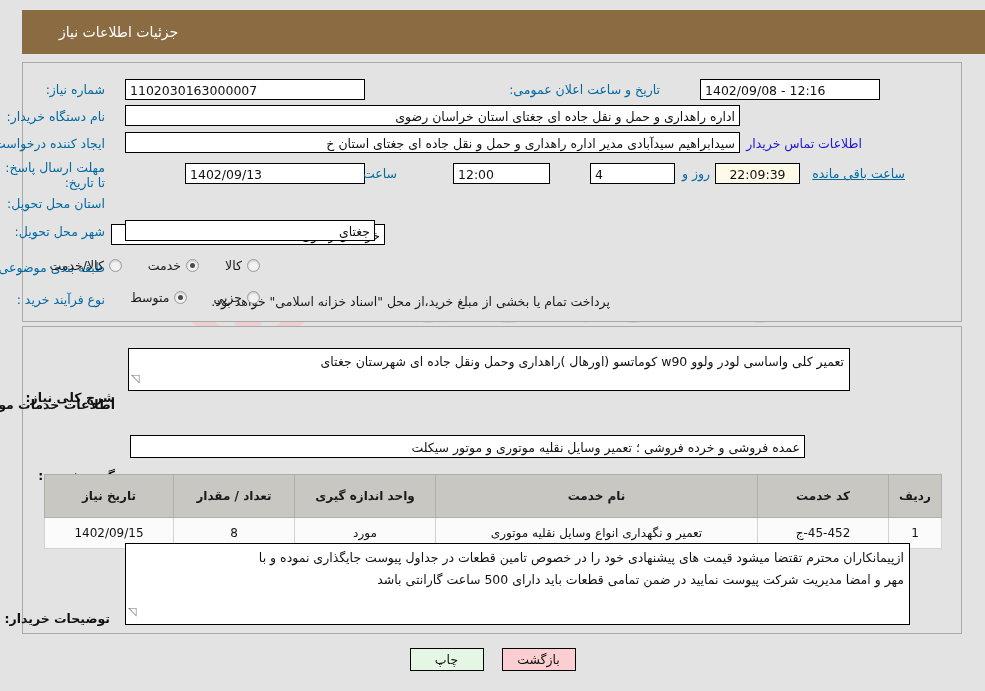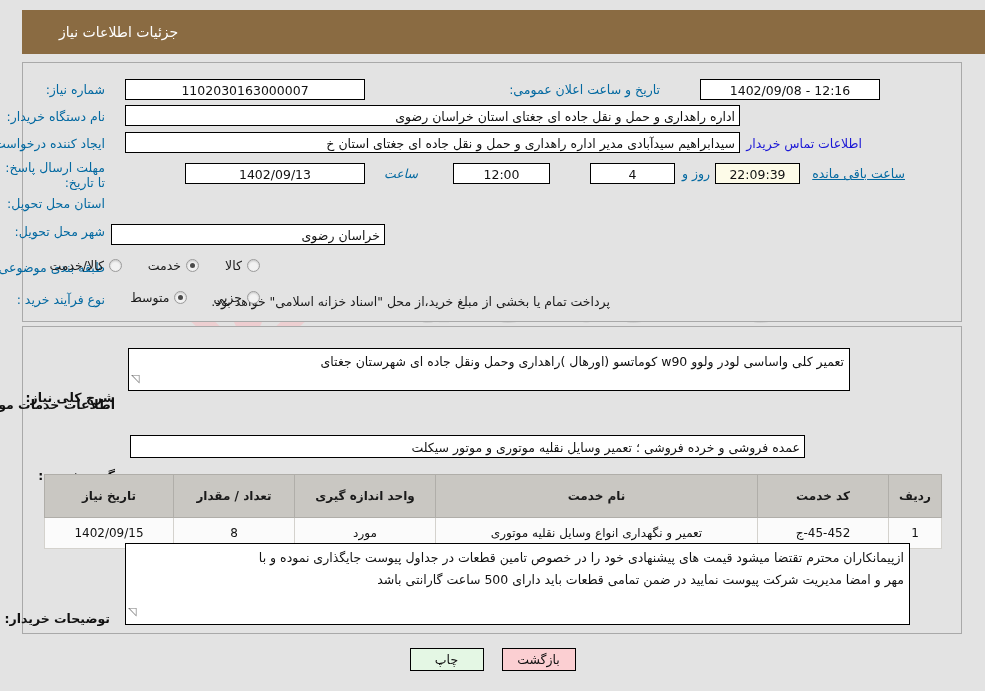--- a/index.html
+++ b/index.html
@@ -113,21 +113,21 @@
     font-size: 12.5px;
     color: #111;
     padding: 1px 4px;
     line-height: 19px;
     height: 21px;
     overflow: hidden;
     white-space: nowrap;
     z-index: 12;
     font-family: "DejaVu Sans", "Liberation Sans", sans-serif;
   }
-  .inp.center { text-align: center; }
+  .inp.center { text-align: left; }
   .inp.right  { text-align: right; }
   .inp.timer  { background: #fdfbe8; text-align: center; }
   .ltr { direction: ltr; unicode-bidi: bidi-override; }
 
   .link {
     position: absolute;
     color: #1b17d6;
     font-size: 12.5px;
     white-space: nowrap;
     cursor: pointer;
@@ -285,31 +285,32 @@
 
   <div class="lbl" style="right:880px; top:109px;">نام دستگاه خریدار:</div>
   <div class="inp right" style="right:245px; top:105px; width:615px;">اداره راهداری و حمل و نقل جاده ای جغتای استان خراسان رضوی</div>
 
   <div class="lbl" style="right:880px; top:136px;">ایجاد کننده درخواست:</div>
   <div class="inp right" style="right:245px; top:132px; width:615px;">سیدابراهیم سیدآبادی مدیر اداره راهداری و حمل و نقل جاده ای جغتای استان خ</div>
   <div class="link" style="right:123px; top:136px;">اطلاعات تماس خریدار</div>
 
   <div class="lbl" style="right:880px; top:160px; width:110px; text-align:right; line-height:15px; white-space:normal;">مهلت ارسال پاسخ: تا تاریخ:</div>
   <div class="inp center ltr" style="right:620px; top:163px; width:180px;">1402/09/13</div>
-  <div class="lbl" style="right:567px; top:166px;font-style:italic;">ساعت</div>
+  <div class="lbl" style="right:588px; top:166px;">ساعت</div>
   <div class="inp center ltr" style="right:435px; top:163px; width:97px;">12:00</div>
   <div class="inp center ltr" style="right:310px; top:163px; width:85px;">4</div>
   <div class="lbl" style="right:275px; top:166px;">روز و</div>
   <div class="inp timer ltr" style="right:185px; top:163px; width:85px;">22:09:39</div>
   <div class="lbl" style="right:80px; top:166px;text-decoration:underline;">ساعت باقی مانده</div>
 
   <div class="lbl" style="right:880px; top:196px;">استان محل تحویل:</div>
   <div class="inp right" style="right:600px; top:192px; width:274px;margin-top:32px;">خراسان رضوی</div>
 
   <div class="lbl" style="right:880px; top:224px;">شهر محل تحویل:</div>
+  <div class="inp right" style="right:610px; top:220px; width:250px;">جغتای</div>
 
   <div class="lbl" style="right:880px; top:260px;">طبقه بندی موضوعی:</div>
   <div class="radio-group" style="right:725px; top:258px;">
     <div class="radio-item">
       <span class="radio"></span>
       <span class="radio-label">کالا</span>
     </div>
     <div class="radio-item">
       <span class="radio checked"></span>
       <span class="radio-label">خدمت</span>

